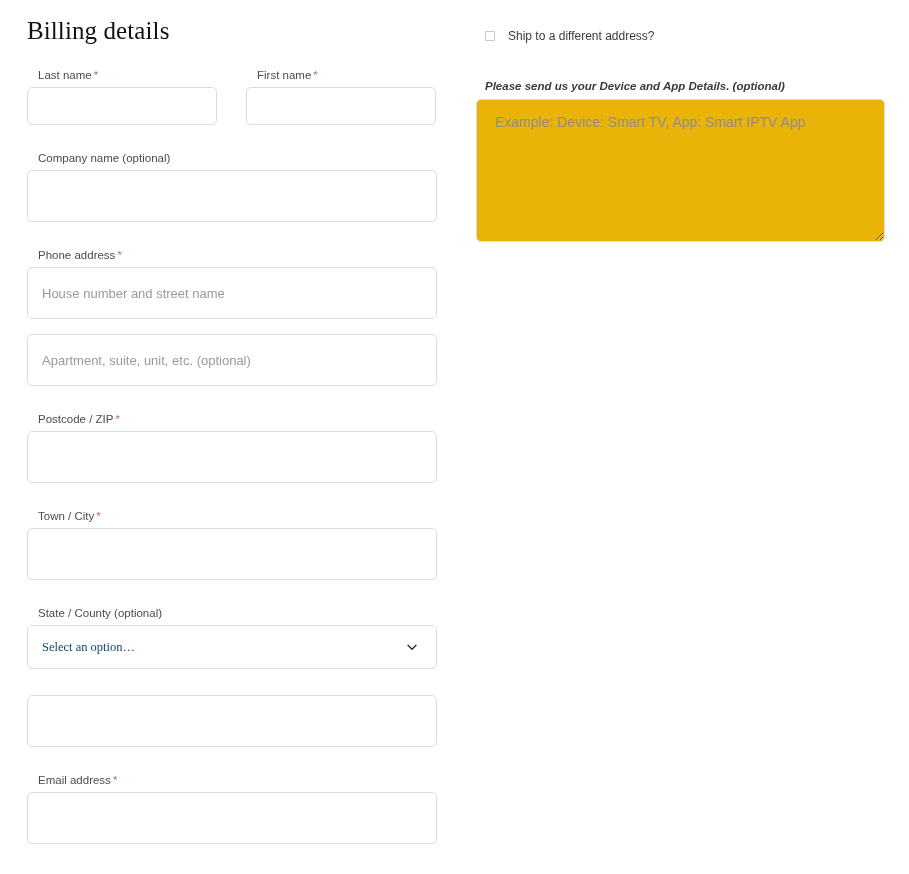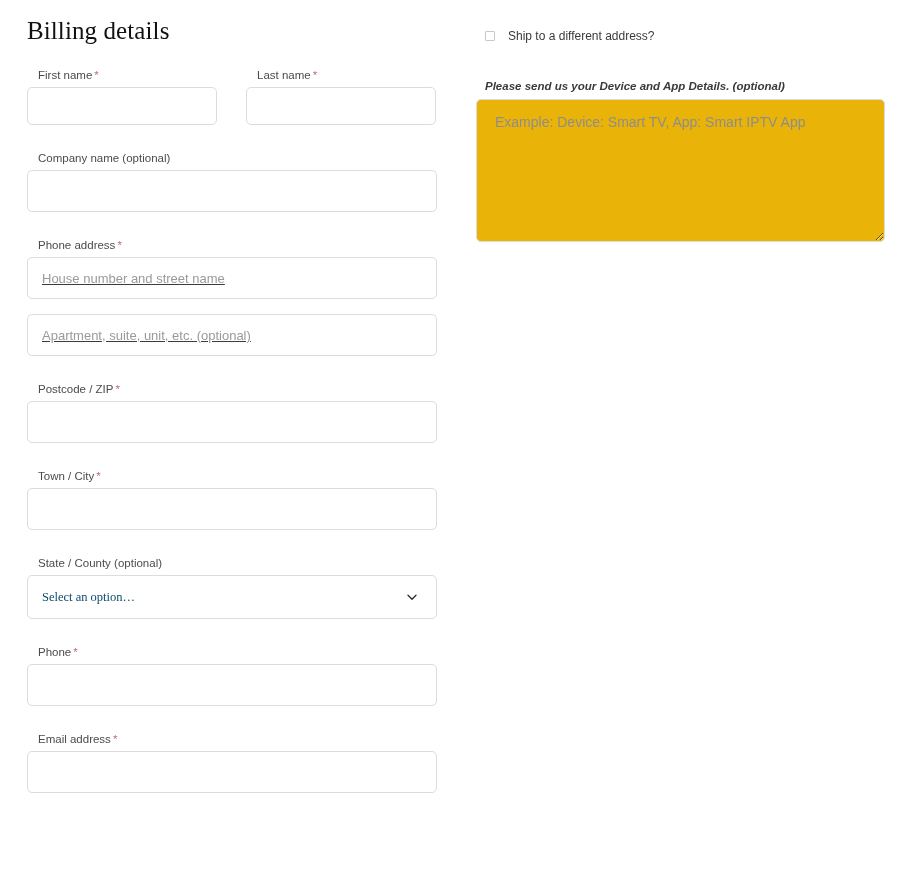--- a/index.html
+++ b/index.html
@@ -79,22 +79,21 @@
     font-size: 13px;
     color: #3c3c3c;
     padding: 0 14px;
     outline: none;
   }
   .control::placeholder {
     color: #9a9a9a;
     font-size: 13px;
   }
   .control.tall {
-    height: 42px;
-    text-decoration: underline;
+    height: 52px;
   }
 
   
   .select-wrap {
     position: relative;
     width: 100%;
   }
   .select-box {
     box-sizing: border-box;
     width: 100%;
@@ -196,26 +195,26 @@
 
 <div class="page">
 
   <div class="col-left">
 
     <h2 class="billing-title">Billing details</h2>
 
     <div class="name-row">
 
       <div class="field">
-        <span class="label"><span>First name</span><span class="req">*</span></span>
+        <span class="label"><span>Last name</span><span class="req">*</span></span>
         <input class="control" type="text" value="" style="">
       </div>
 
       <div class="field">
-        <span class="label"><span>Last name</span><span class="req">*</span></span>
+        <span class="label"><span>First name</span><span class="req">*</span></span>
         <input class="control" type="text" value="" style="">
       </div>
 
     </div>
 
     <div class="field gap-lg">
       <span class="label">Company name (optional)</span>
       <input class="control tall" type="text" value="" style="">
     </div>
 
@@ -247,21 +246,20 @@
           </div>
         <span class="chevron">
           <svg viewBox="0 0 14 14" width="14" height="14" aria-hidden="true">
             <path d="M3 5.3 L7 9.2 L11 5.3" fill="none" stroke="#2b2b2b" stroke-width="1.3" stroke-linecap="round" stroke-linejoin="round"></path>
           </svg>
         </span>
       </div>
     </div>
 
     <div class="field gap-lg">
-      <span class="label"><span>Phone</span><span class="req">*</span></span>
       <input class="control tall" type="text" value="" style="">
     </div>
 
     <div class="field gap-lg">
       <span class="label"><span>Email address</span><span class="req">*</span></span>
       <input class="control tall" type="text" value="" style="">
     </div>
 
   </div>
 

